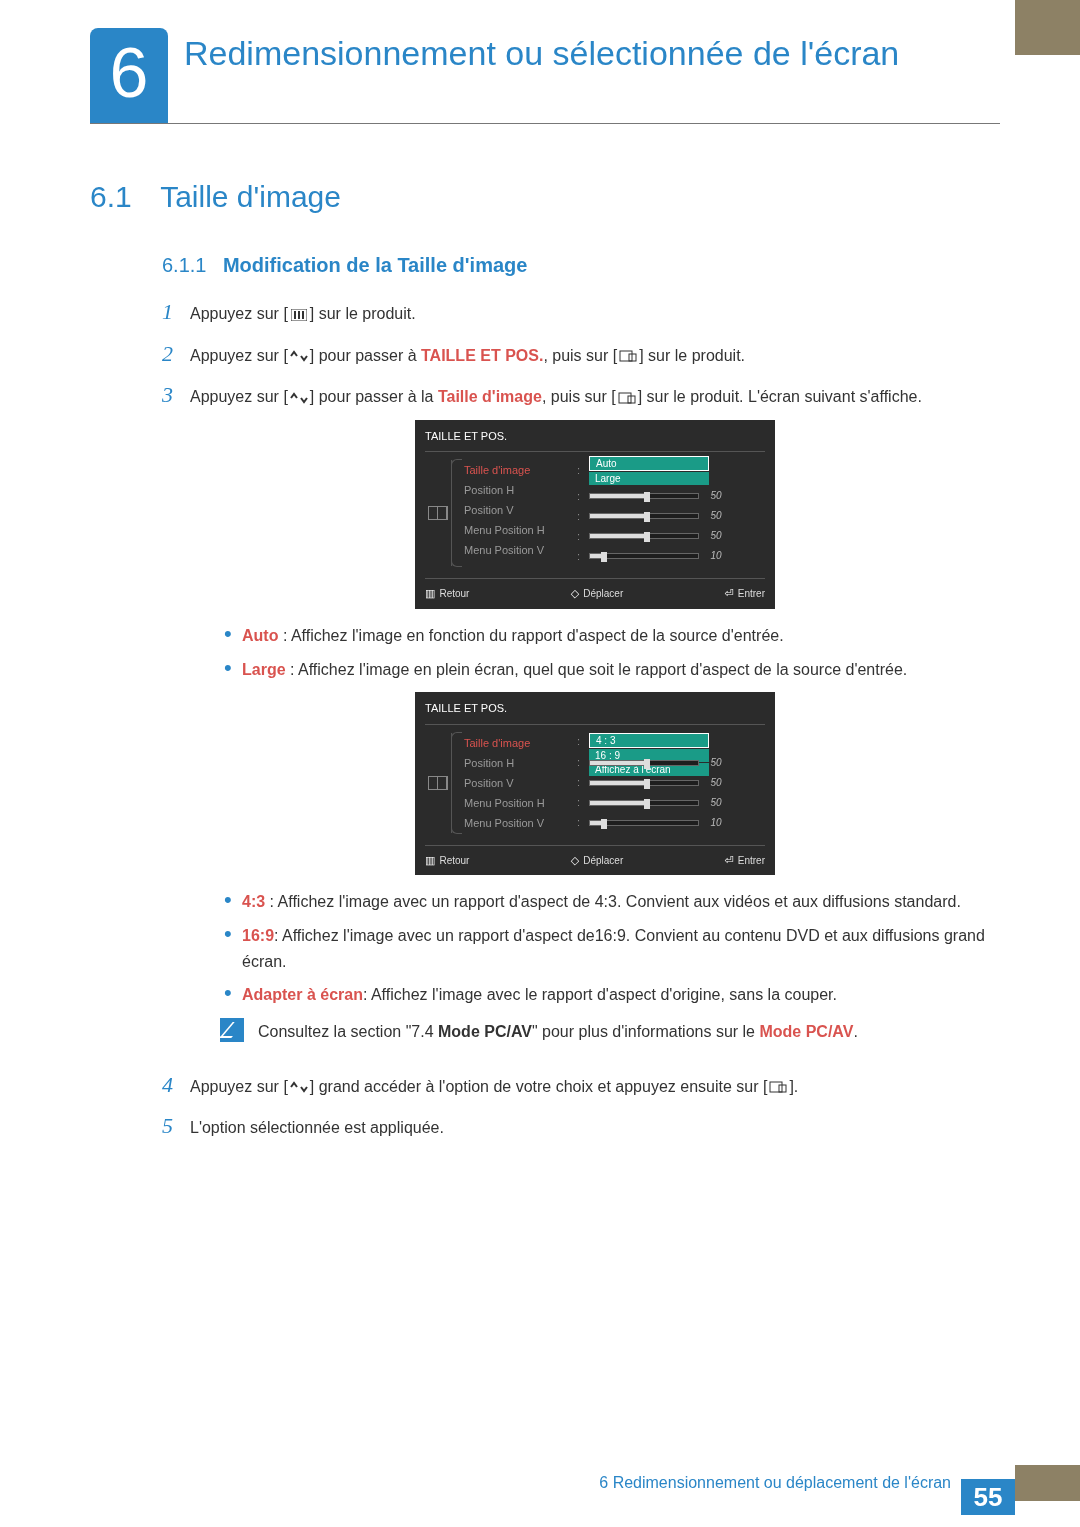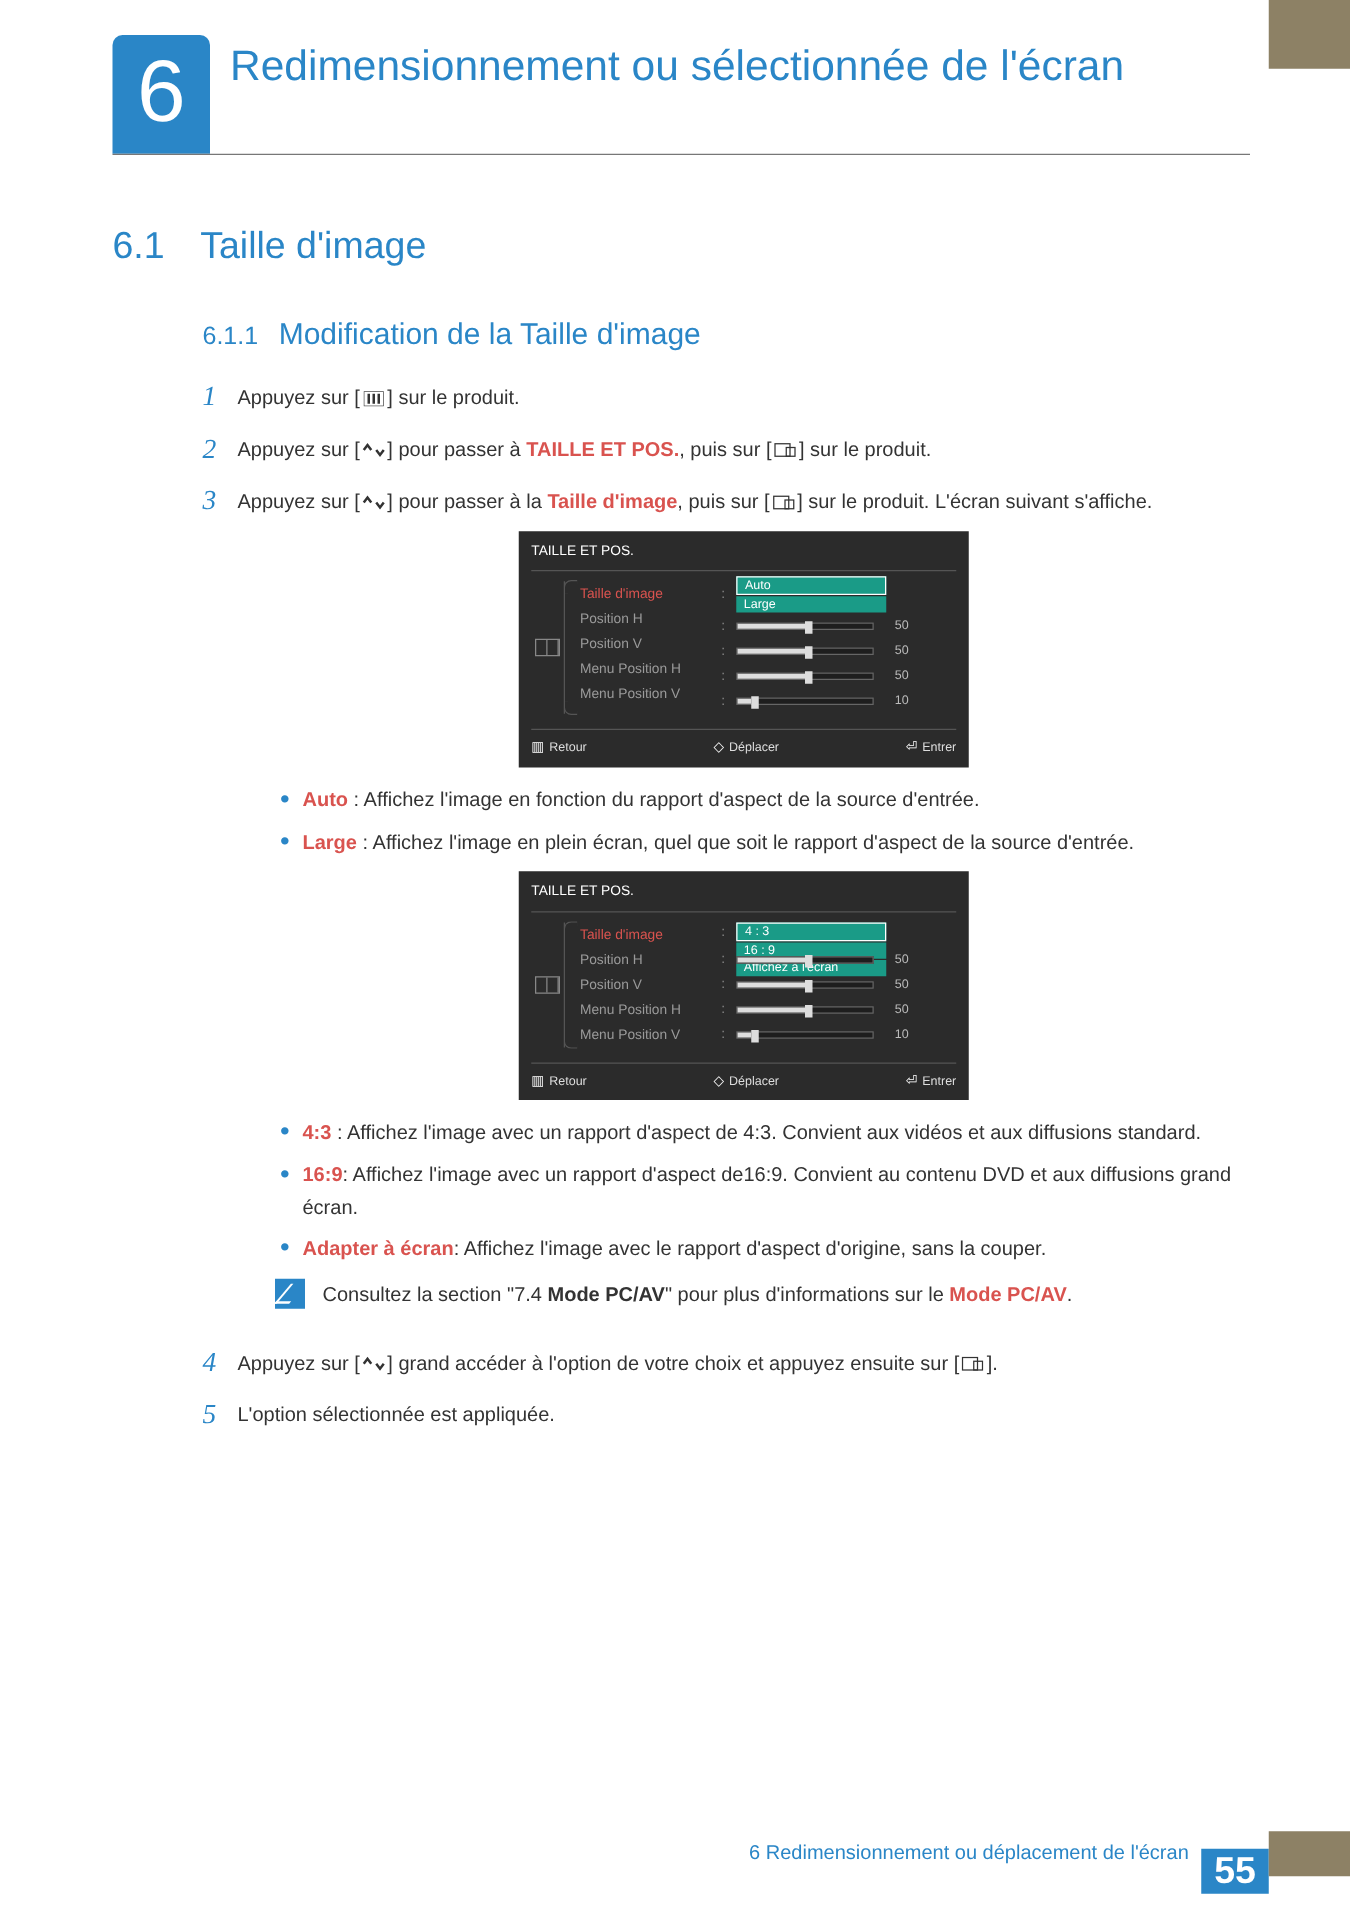--- a/index.html
+++ b/index.html
@@ -68,21 +68,21 @@
     margin-top: 50px;
     font-size: 16px;
     color: #333;
     padding-left: 72px;
   }
   .subsection {
     margin-top: 40px;
     padding-left: 72px;
   }
   .sub-num { color: #2a86c7; font-size: 20px; font-weight: 400; margin-right: 12px; }
-  .sub-title { color: #2a86c7; font-size: 24px; font-weight: 400; }
+  .sub-title { color: #2a86c7; font-size: 20px; font-weight: 700; }
 
   .steps {
     margin-top: 22px;
     padding-left: 72px;
     font-size: 16px;
   }
   .step {
     display: flex;
     margin-bottom: 14px;
     line-height: 1.6;
@@ -179,21 +179,21 @@
     position: relative;
   }
   .osd-slider-fill {
     position: absolute; top: 0; bottom: 0; left: 0;
     background: #ddd;
   }
   .osd-slider-knob {
     position: absolute; top: -2px; width: 6px; height: 10px;
     background: #ddd;
   }
-  .osd-val { color: #bbb; font-size: 10px; width: 22px; text-align: right; }
+  .osd-val { color: #bbb; font-size: 10px; width: 22px; text-align: center; font-style: italic; }
   .osd-footer {
     border-top: 1px solid #555;
     margin-top: 12px;
     padding-top: 6px;
     display: flex;
     justify-content: space-between;
     color: #ddd;
     font-size: 10px;
   }
   .osd-foot { display: flex; align-items: center; gap: 4px; }
@@ -241,21 +241,21 @@
     align-items: center;
   }
   .footer-text {
     color: #2a86c7;
     font-size: 16px;
     margin-right: 0;
   }
   .footer-page {
     background: #2a86c7;
     color: #fff;
-    font-size: 30px;
+    font-size: 26px;
     font-weight: bold;
     width: 54px; height: 36px;
     text-align: center;
     line-height: 36px;
     margin-left: 10px;
     margin-top: 28px;
   }
   .footer-stripe {
     width: 65px; height: 36px;
     background: #8d8165;

